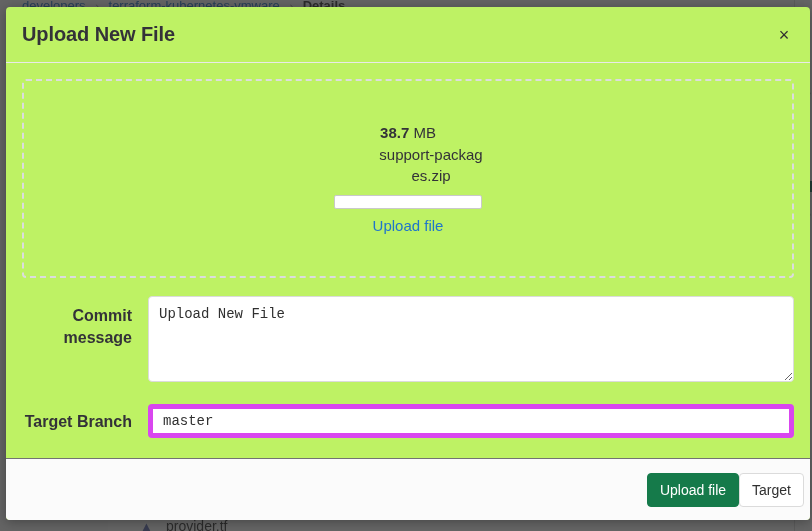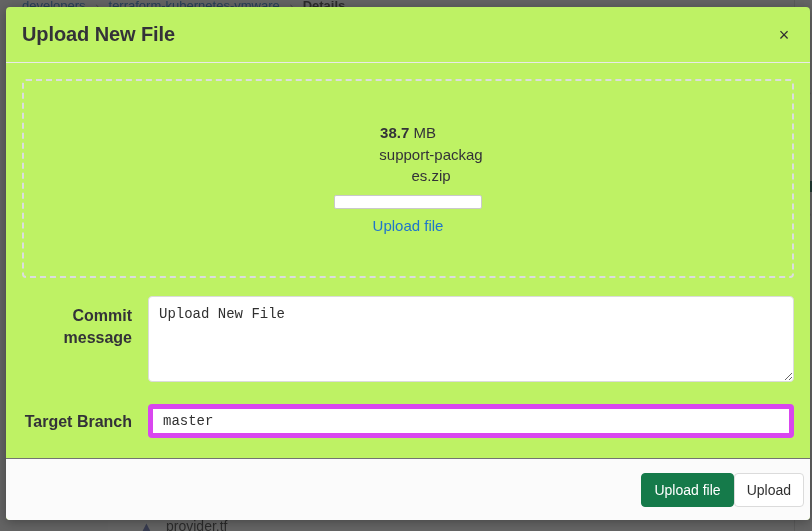--- a/index.html
+++ b/index.html
@@ -284,16 +284,16 @@
       <div class="form-label" style="padding-top:7px;">Target Branch</div>
       <div class="field-area">
         <input class="branch-input" type="text" placeholder="" value="master" style="">
       </div>
     </div>
 
   </div>
 
   <div class="modal-footer">
     <button class="btn btn-primary">Upload file</button>
-    <button class="btn btn-default">Upload</button>
+    <button class="btn btn-default">Target</button>
   </div>
 
 </div>
 
 </body></html>

